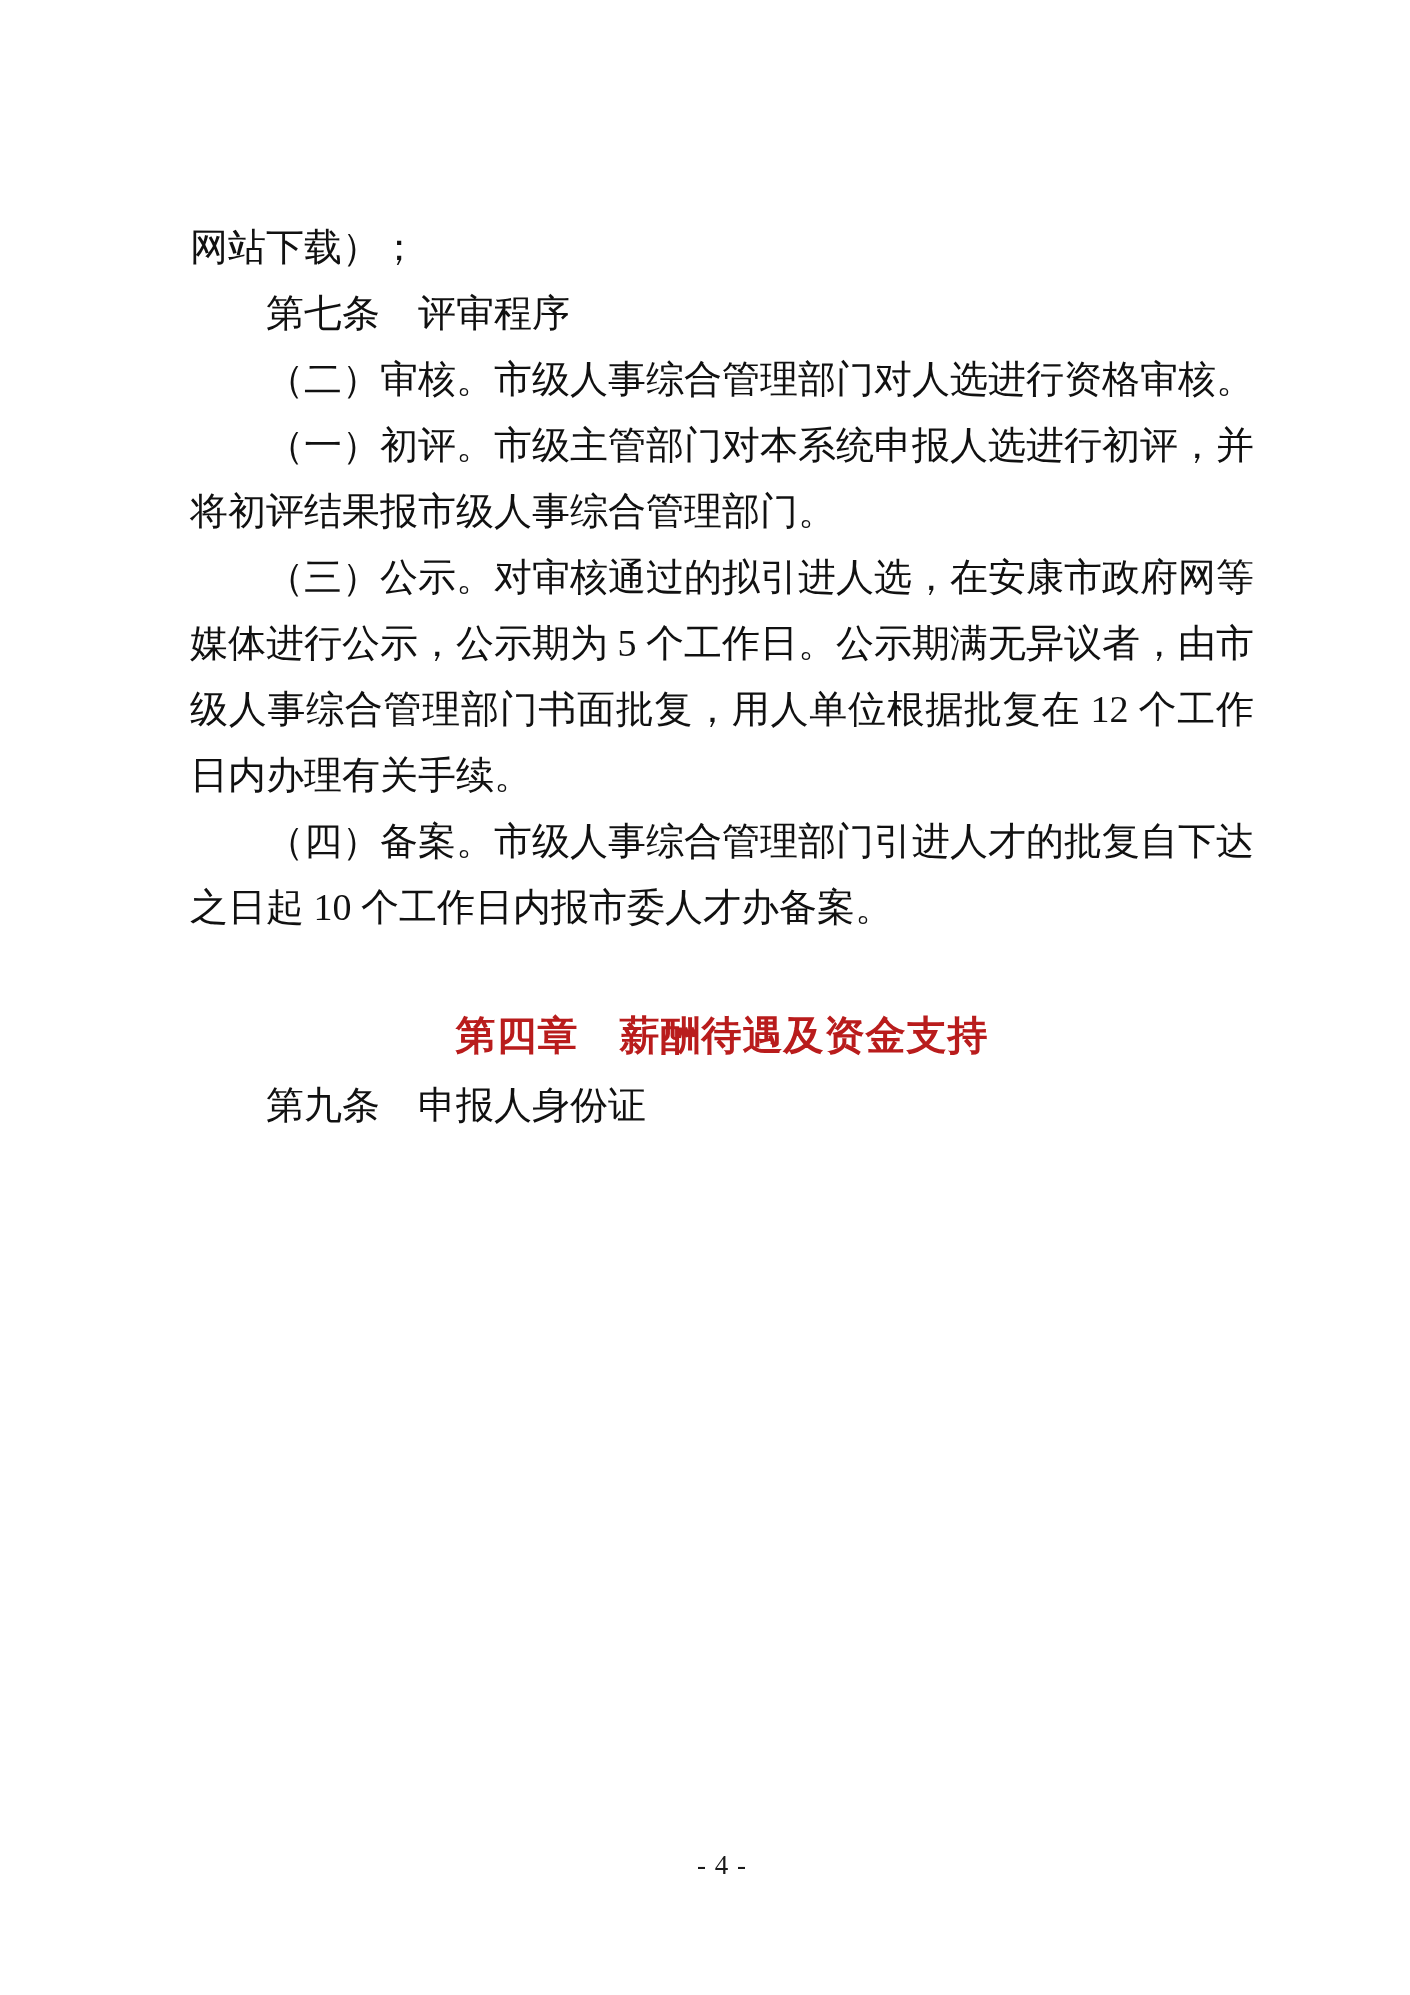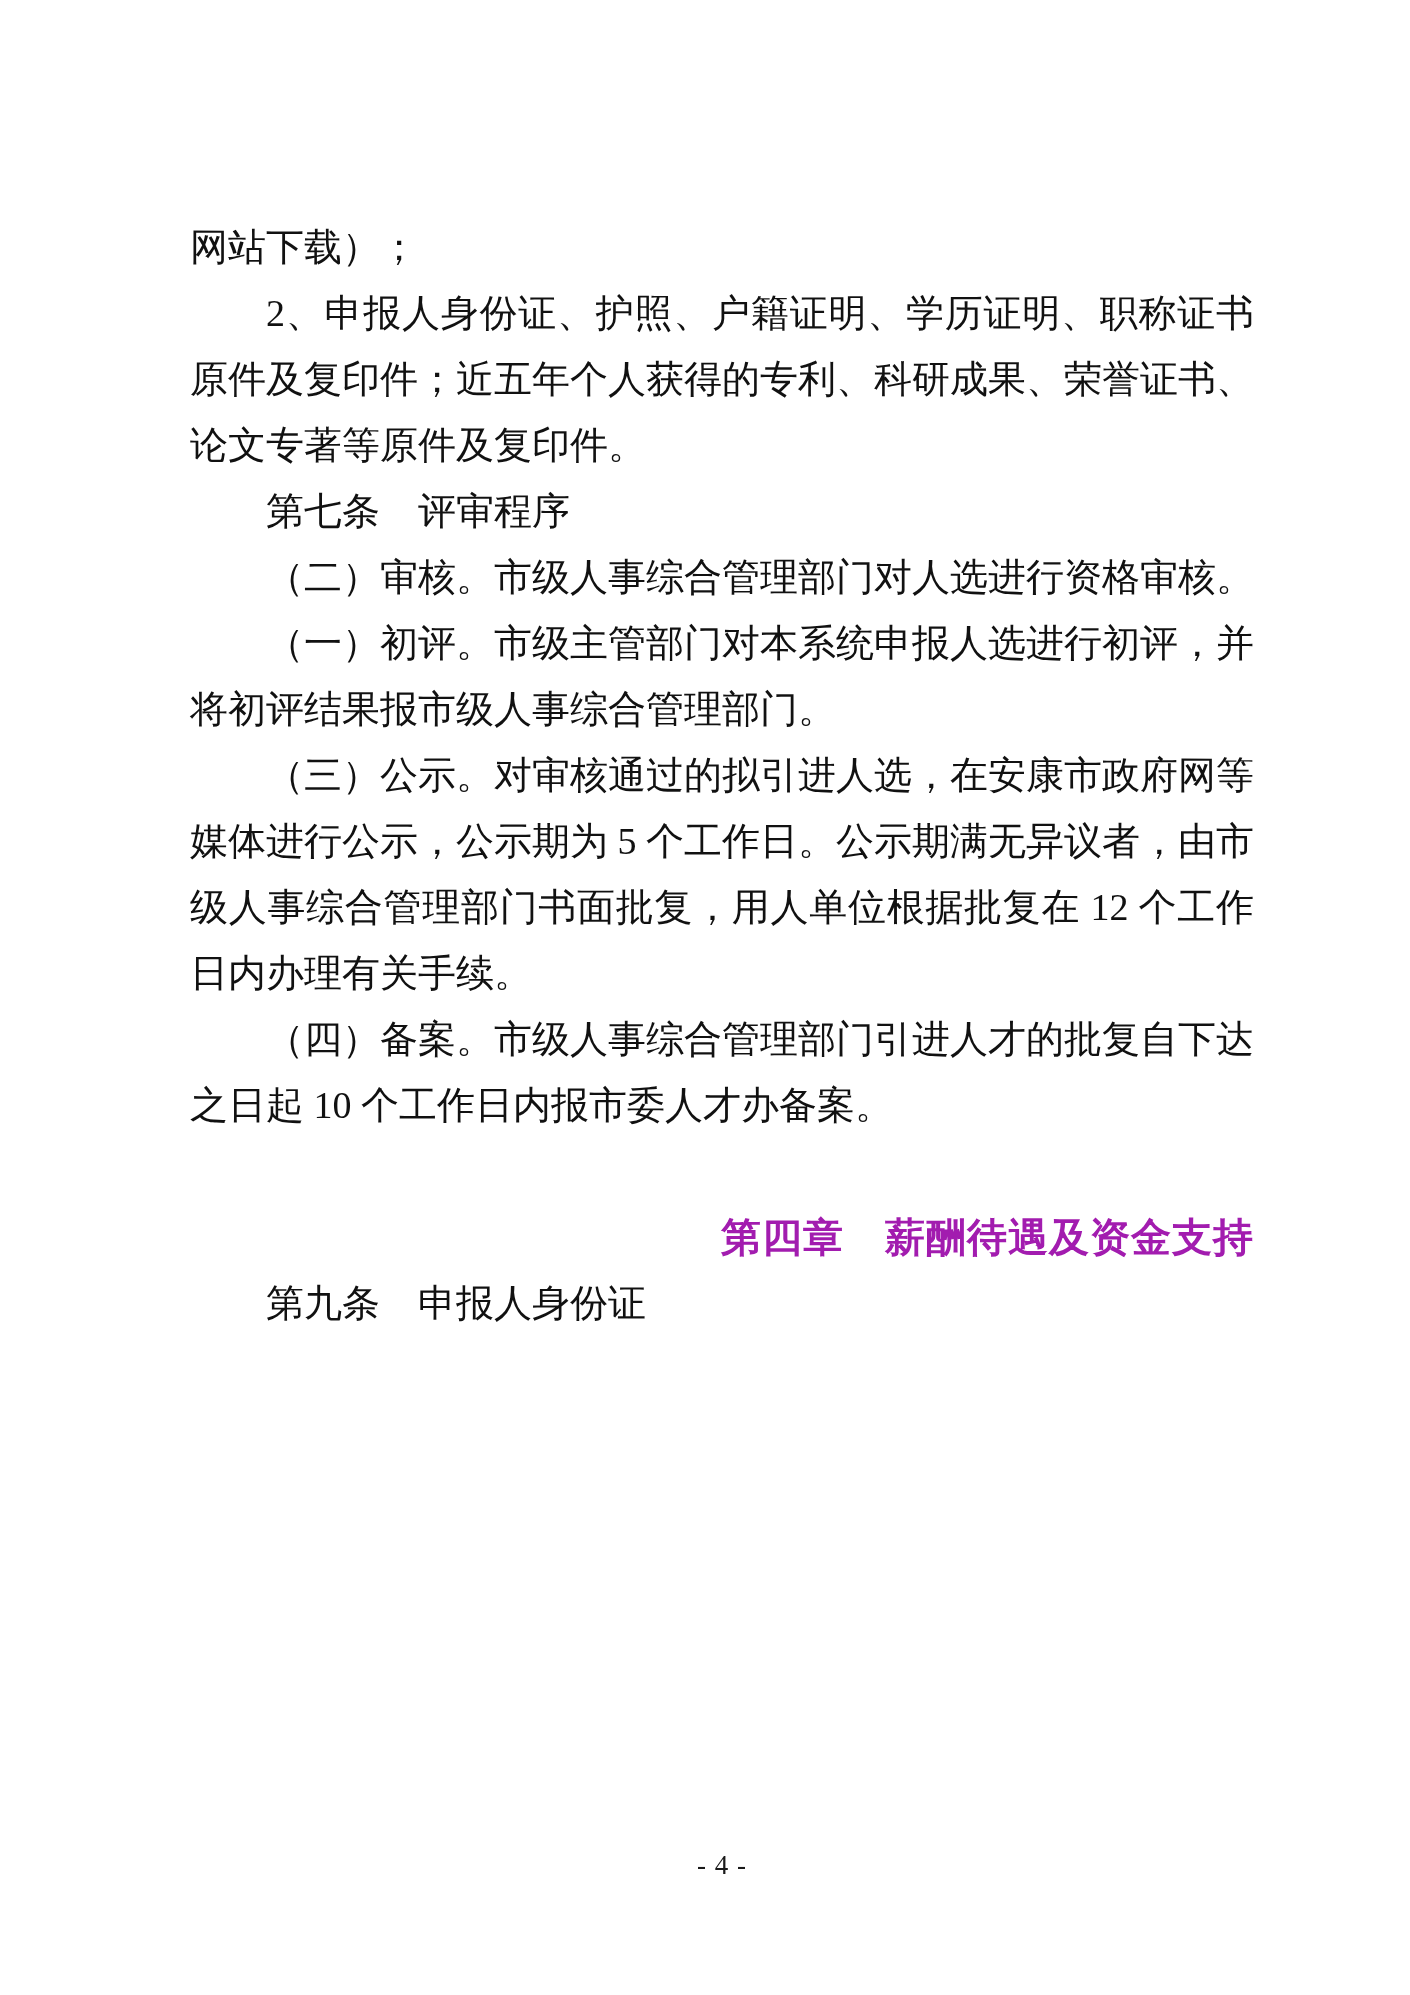--- a/index.html
+++ b/index.html
@@ -29,28 +29,28 @@
   .content p {
     margin: 0;
     padding: 0;
   }
   .content p.indent {
     text-indent: 2em;
   }
   .chapter-heading {
     margin: 66px 0 0 0;
     padding: 0;
-    font-family: Liberation Sans, sans-serif;
+    font-family: Liberation Mono, monospace;
     font-weight: 700;
     font-size: 40px;
     line-height: 66px;
-    text-align: right;
+    text-align: center;
     text-indent: 0;
     letter-spacing: 1px;
-    color: #a21caf;
+    color: #b91c1c;
   }
   .page-footer {
     position: absolute;
     left: 190px;
     top: 1848px;
     width: 1064px;
     text-align: center;
     font-size: 27px;
     line-height: 34px;
     letter-spacing: 1px;
@@ -58,21 +58,20 @@
   }
 </style>
 </head>
 <body>
 
 <div class="page">
   <div class="content">
 
     <p>网站下载）；</p>
 
-    <p class="indent">2、申报人身份证、护照、户籍证明、学历证明、职称证书原件及复印件；近五年个人获得的专利、科研成果、荣誉证书、论文专著等原件及复印件。</p>
 
     <p class="indent">第七条　评审程序</p>
 
     <p class="indent">（二）审核。市级人事综合管理部门对人选进行资格审核。</p>
 
     <p class="indent">（一）初评。市级主管部门对本系统申报人选进行初评，并将初评结果报市级人事综合管理部门。</p>
 
     <p class="indent">（三）公示。对审核通过的拟引进人选，在安康市政府网等媒体进行公示，公示期为 5 个工作日。公示期满无异议者，由市级人事综合管理部门书面批复，用人单位根据批复在 12 个工作日内办理有关手续。</p>
 
     <p class="indent">（四）备案。市级人事综合管理部门引进人才的批复自下达之日起 10 个工作日内报市委人才办备案。</p>

